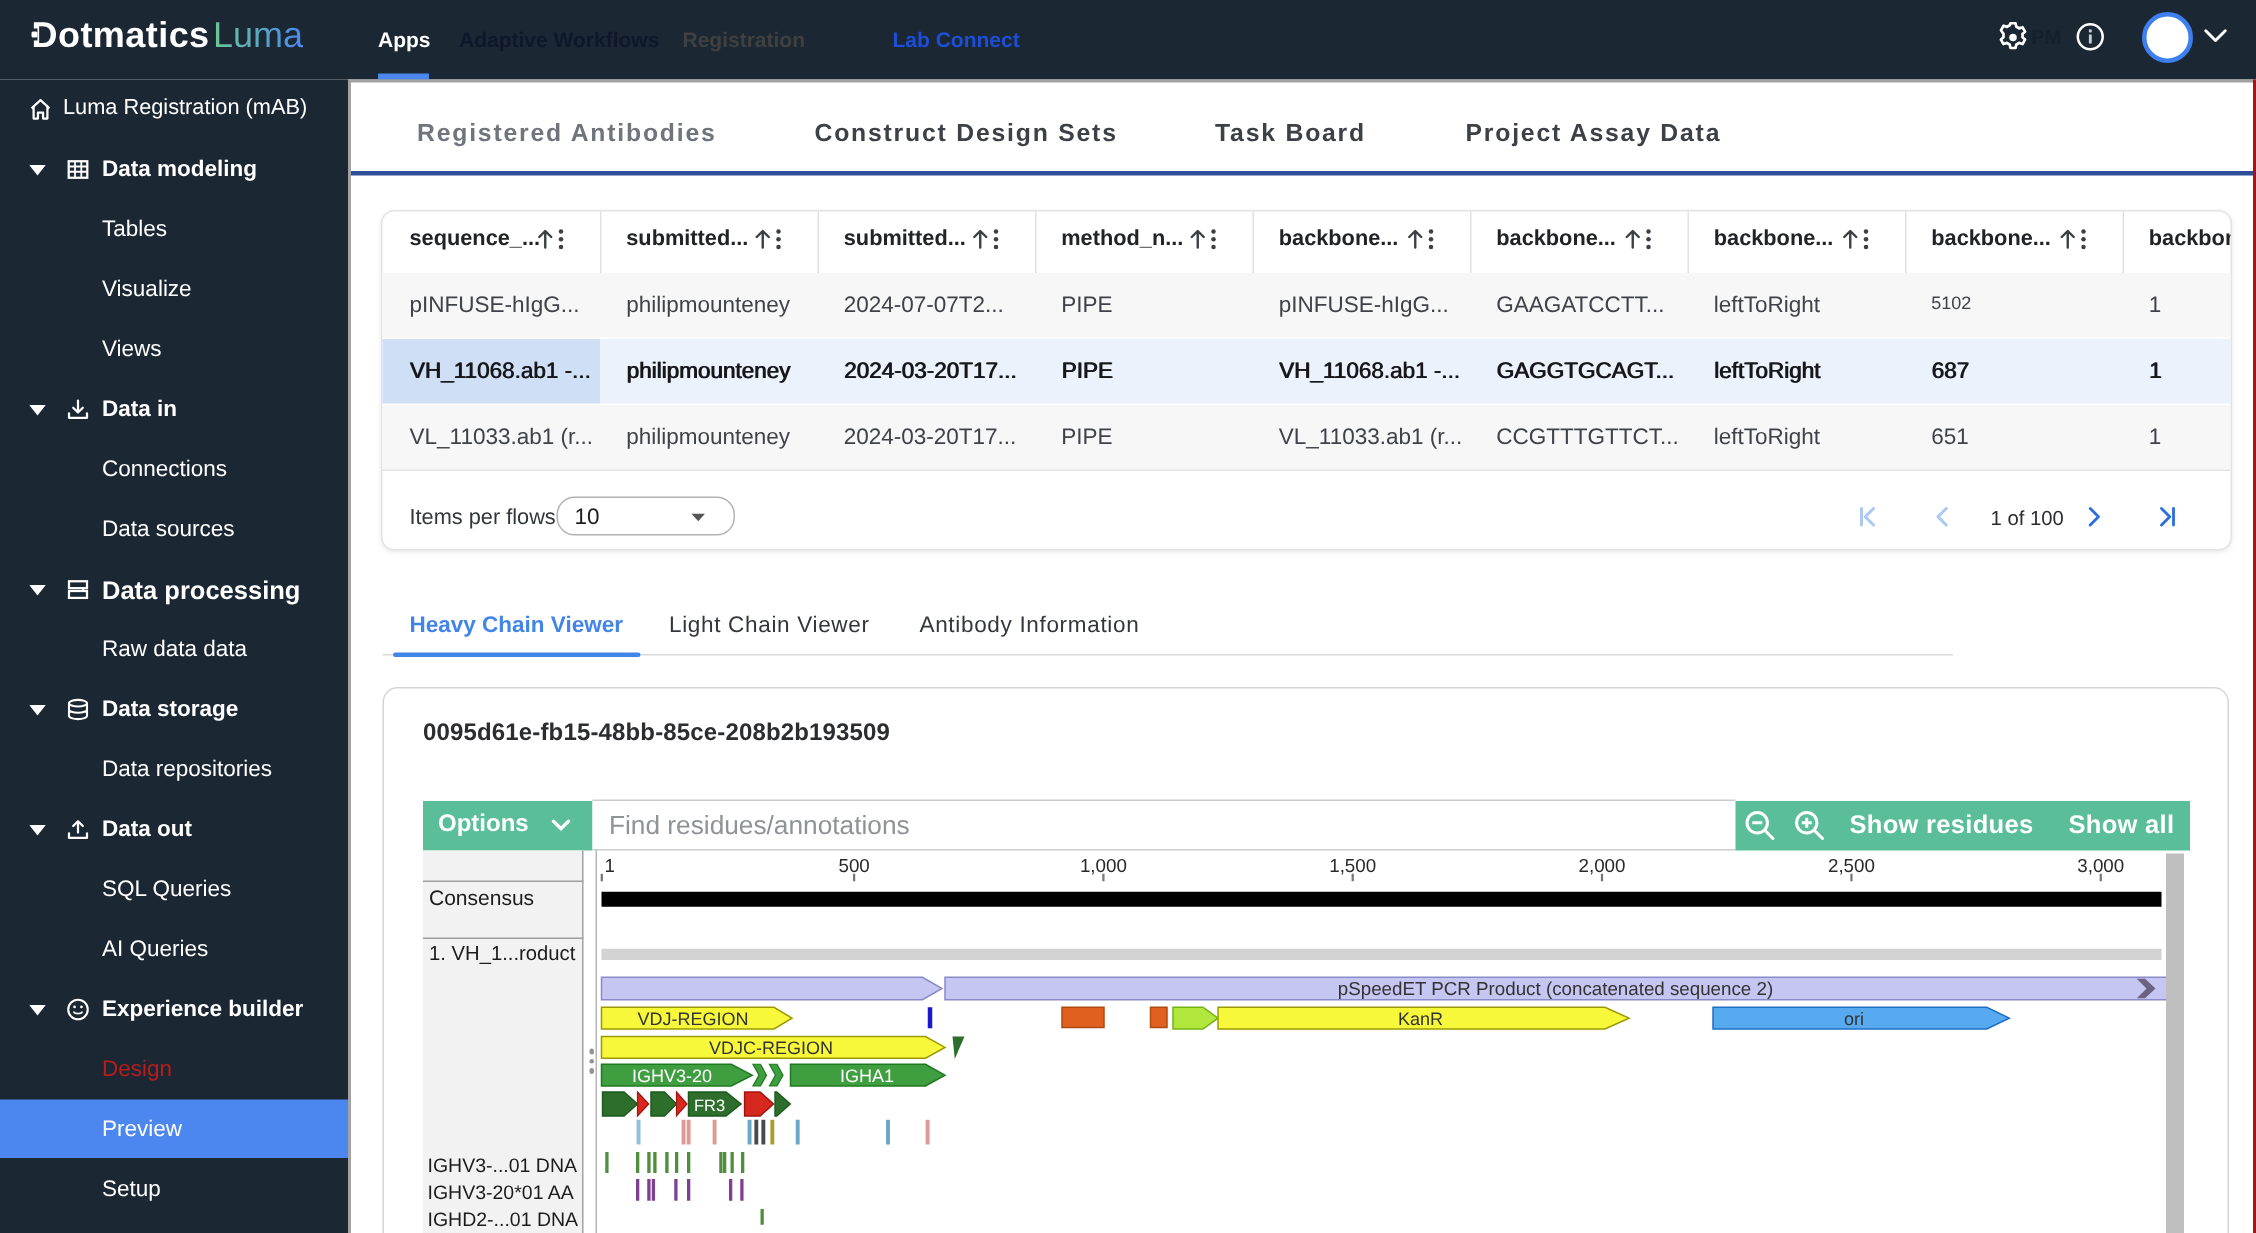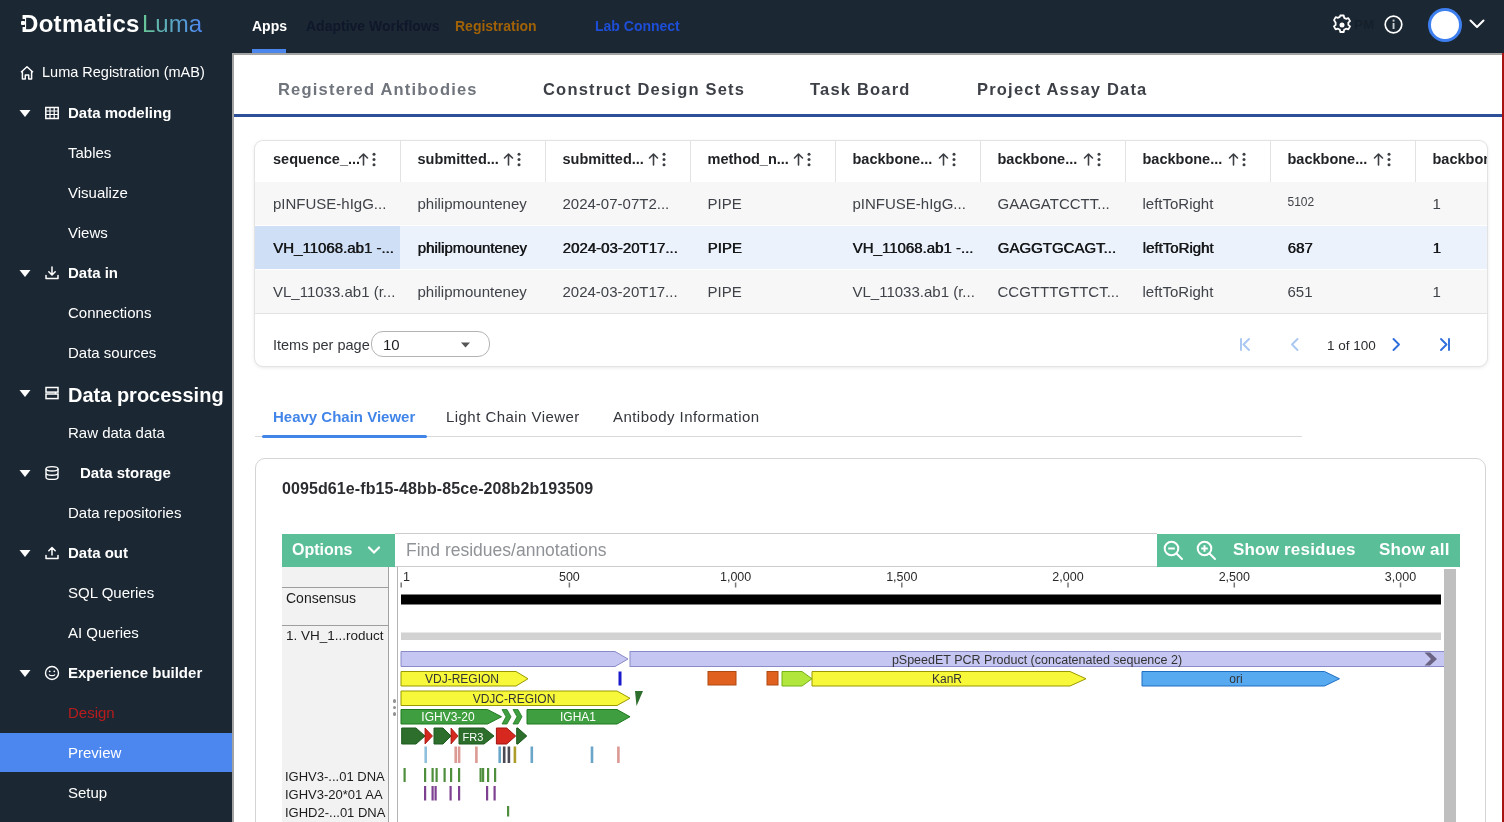--- a/index.html
+++ b/index.html
@@ -9,21 +9,21 @@
 </style>
 </head>
 <body>
 <div class="abs" style="left:0;top:0;width:1504px;height:53px;background:#1b2733;"></div>
 <div class="abs" style="left:21px;top:10px;font-size:24px;font-weight:700;color:#fff;letter-spacing:0.3px;">Dotmatics</div>
 <div class="abs" style="left:142px;top:10px;font-size:24px;font-weight:400;background:linear-gradient(90deg,#68c795,#4e87f0);-webkit-background-clip:text;background-clip:text;color:transparent;">Luma</div>
 <div class="abs" style="left:21px;top:19px;width:4px;height:8px;background:#1b2733;"></div>
 <div class="abs" style="left:21px;top:21px;width:4px;height:4px;background:#fff;border-radius:1px;"></div>
 <div class="abs" style="left:252px;top:18px;font-size:14px;font-weight:600;color:#fff;">Apps</div>
 <div class="abs" style="left:306px;top:18px;font-size:14px;font-weight:600;color:#0f172a;">Adaptive Workflows</div>
-<div class="abs" style="left:455px;top:18px;font-size:14px;font-weight:600;color:#a16207;">Registration</div>
+<div class="abs" style="left:455px;top:18px;font-size:14px;font-weight:600;color:#404040;">Registration</div>
 <div class="abs" style="left:555px;top:18px;font-size:14px;font-weight:600;color:#1d4ed8;margin-left:40px;">Lab Connect</div>
 <div class="abs" style="left:252px;top:49px;width:34px;height:4px;background:#4b86ec;"></div>
 <svg class="abs" style="left:1330px;top:13px;" width="24" height="24" viewBox="0 0 24 24">
 <path fill="none" stroke="#fff" stroke-width="1.8" stroke-linejoin="round" d="M10.3 2.5 h3.4 l.5 2.3 a7.3 7.3 0 0 1 1.9 1.1 l2.25-.75 1.7 2.95 -1.75 1.55 a7.3 7.3 0 0 1 0 2.2 l1.75 1.55 -1.7 2.95 -2.25-.75 a7.3 7.3 0 0 1 -1.9 1.1 l-.5 2.3 h-3.4 l-.5-2.3 a7.3 7.3 0 0 1 -1.9-1.1 l-2.25.75 -1.7-2.95 1.75-1.55 a7.3 7.3 0 0 1 0-2.2 L4 7.1 l1.7-2.95 2.25.75 a7.3 7.3 0 0 1 1.9-1.1 z"></path>
 <circle cx="12" cy="12" r="2.5" fill="#fff"></circle>
 </svg>
 <svg class="abs" style="left:1384px;top:15px;" width="19" height="19" viewBox="0 0 19 19">
 <circle cx="9.5" cy="9.5" r="8.3" fill="none" stroke="#fff" stroke-width="1.7"></circle>
 <rect x="8.6" y="8" width="1.9" height="6" fill="#c9ced3"></rect>
 <rect x="8.6" y="4.6" width="1.9" height="2" fill="#c9ced3"></rect>
@@ -60,30 +60,30 @@
 <div class="abs" style="left:68px;top:304px;font-size:15px;font-weight:400;color:#fff;">Connections</div>
 <div class="abs" style="left:68px;top:344px;font-size:15px;font-weight:400;color:#fff;">Data sources</div>
 <svg class="abs" style="left:19px;top:389px;" width="12" height="9" viewBox="0 0 12 9">
     <path d="M0.5 1 L11.5 1 L6 8 Z" fill="#fff"></path>
   </svg>
 <svg class="abs" style="left:44px;top:385px;" width="16" height="16" viewBox="0 0 16 16">
     <rect x="2" y="2.5" width="12" height="4.6" fill="none" stroke="#fff" stroke-width="1.5"></rect>
     <rect x="2" y="9" width="12" height="4.6" fill="none" stroke="#fff" stroke-width="1.5"></rect>
     <path stroke="#fff" stroke-width="1.3" fill="none" d="M11.5 7.1 V9"></path>
   </svg>
-<div class="abs" style="left:68px;top:384px;font-size:20px;font-weight:600;color:#fff;">Data processing</div>
+<div class="abs" style="left:68px;top:384px;font-size:17px;font-weight:600;color:#fff;">Data processing</div>
 <div class="abs" style="left:68px;top:424px;font-size:15px;font-weight:400;color:#fff;">Raw data data</div>
 <svg class="abs" style="left:19px;top:469px;" width="12" height="9" viewBox="0 0 12 9">
     <path d="M0.5 1 L11.5 1 L6 8 Z" fill="#fff"></path>
   </svg>
 <svg class="abs" style="left:44px;top:465px;" width="16" height="16" viewBox="0 0 16 16">
     <ellipse cx="8" cy="3.8" rx="6" ry="2.2" fill="none" stroke="#fff" stroke-width="1.4"></ellipse>
     <path fill="none" stroke="#fff" stroke-width="1.4" d="M2 3.8 V12.2 C2 13.4 4.7 14.4 8 14.4 C11.3 14.4 14 13.4 14 12.2 V3.8 M2 8 C2 9.2 4.7 10.2 8 10.2 C11.3 10.2 14 9.2 14 8"></path>
   </svg>
-<div class="abs" style="left:68px;top:464px;font-size:15px;font-weight:600;color:#fff;margin-left:12px;">Data storage</div>
+<div class="abs" style="left:68px;top:464px;font-size:15px;font-weight:600;color:#fff;">Data storage</div>
 <div class="abs" style="left:68px;top:504px;font-size:15px;font-weight:400;color:#fff;">Data repositories</div>
 <svg class="abs" style="left:19px;top:549px;" width="12" height="9" viewBox="0 0 12 9">
     <path d="M0.5 1 L11.5 1 L6 8 Z" fill="#fff"></path>
   </svg>
 <svg class="abs" style="left:44px;top:545px;" width="16" height="16" viewBox="0 0 16 16">
     <path fill="none" stroke="#fff" stroke-width="1.5" stroke-linecap="round" stroke-linejoin="round" d="M8 10 V2.5 M4.8 5.7 L8 2.5 L11.2 5.7 M2 10.5 V13.5 H14 V10.5"></path>
   </svg>
 <div class="abs" style="left:68px;top:544px;font-size:15px;font-weight:600;color:#fff;">Data out</div>
 <div class="abs" style="left:68px;top:584px;font-size:15px;font-weight:400;color:#fff;">SQL Queries</div>
 <div class="abs" style="left:68px;top:624px;font-size:15px;font-weight:400;color:#fff;">AI Queries</div>
@@ -215,21 +215,21 @@
 <div class="abs" style="left:273px;top:283px;font-size:15px;font-weight:400;color:#3f4248;">VL_11033.ab1 (r...</div>
 <div class="abs" style="left:417.5px;top:283px;font-size:15px;font-weight:400;color:#3f4248;">philipmounteney</div>
 <div class="abs" style="left:562.5px;top:283px;font-size:15px;font-weight:400;color:#3f4248;">2024-03-20T17...</div>
 <div class="abs" style="left:707.5px;top:283px;font-size:15px;font-weight:400;color:#3f4248;">PIPE</div>
 <div class="abs" style="left:852.5px;top:283px;font-size:15px;font-weight:400;color:#3f4248;">VL_11033.ab1 (r...</div>
 <div class="abs" style="left:997.5px;top:283px;font-size:15px;font-weight:400;color:#3f4248;">CCGTTTGTTCT...</div>
 <div class="abs" style="left:1142.5px;top:283px;font-size:15px;font-weight:400;color:#3f4248;">leftToRight</div>
 <div class="abs" style="left:1287.5px;top:283px;font-size:15px;font-weight:400;color:#3f4248;">651</div>
 <div class="abs" style="left:1432.5px;top:283px;font-size:15px;font-weight:400;color:#3f4248;">1</div>
 <div class="abs" style="left:255px;top:313px;width:1232px;height:1px;background:#e3e3e3;"></div>
-<div class="abs" style="left:273px;top:337px;font-size:14.5px;color:#33363b;">Items per page</div>
+<div class="abs" style="left:273px;top:337px;font-size:14.5px;color:#33363b;">Items per flows</div>
 <div class="abs" style="left:371px;top:331px;width:119px;height:26px;border:1px solid #b3b3b3;border-radius:12px;"></div>
 <div class="abs" style="left:383px;top:336px;font-size:15px;color:#1d1e21;">10</div>
 <svg class="abs" style="left:460px;top:341px;" width="11" height="8" viewBox="0 0 11 8">
     <path d="M1 1.5 L5.5 6.5 L10 1.5 Z" fill="#555"></path>
   </svg>
 <svg class="abs" style="left:1239px;top:337px;" width="12" height="15" viewBox="0 0 12 15">
     <path d="M2 2 V13 M10 2 L4.5 7.5 L10 13" stroke="#abc8f3" stroke-width="2" fill="none" stroke-linecap="round" stroke-linejoin="round"></path>
   </svg>
 <svg class="abs" style="left:1290px;top:337px;" width="9" height="15" viewBox="0 0 9 15">
     <path d="M7.5 2 L2 7.5 L7.5 13" stroke="#abc8f3" stroke-width="2" fill="none" stroke-linecap="round" stroke-linejoin="round"></path>

